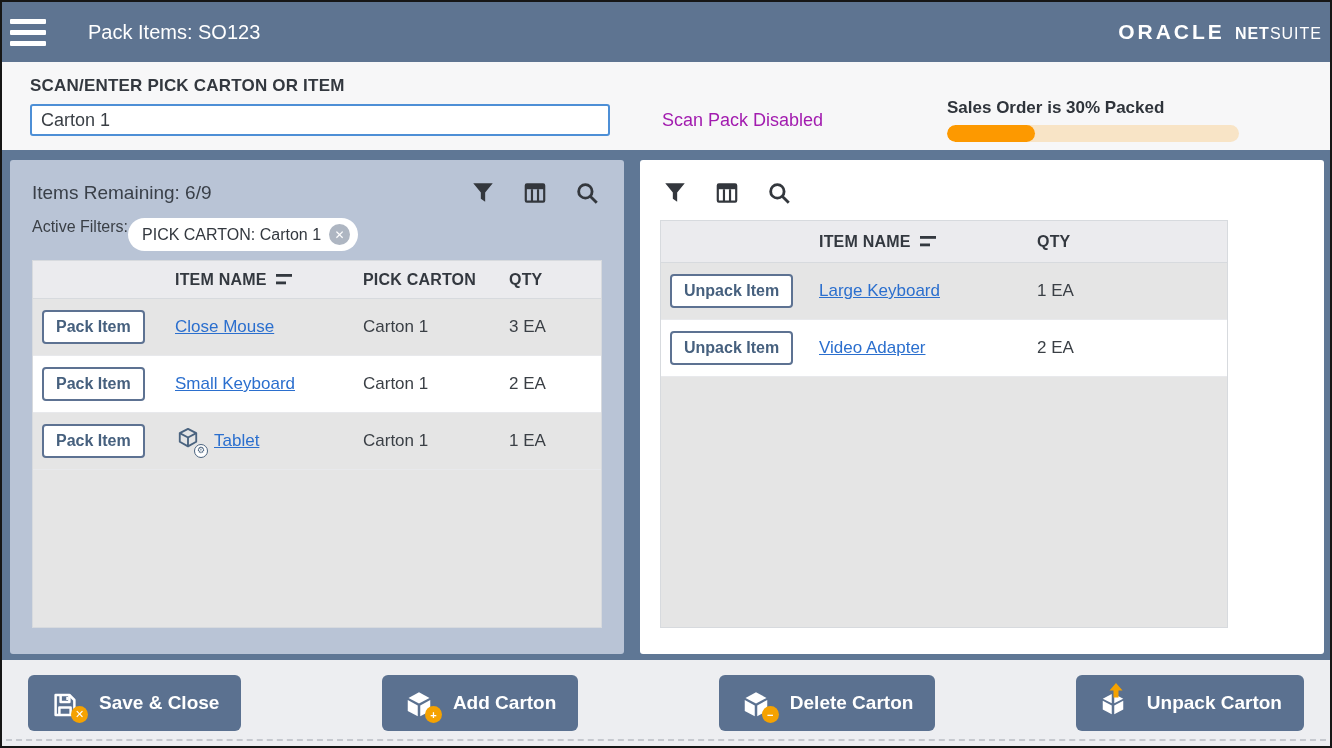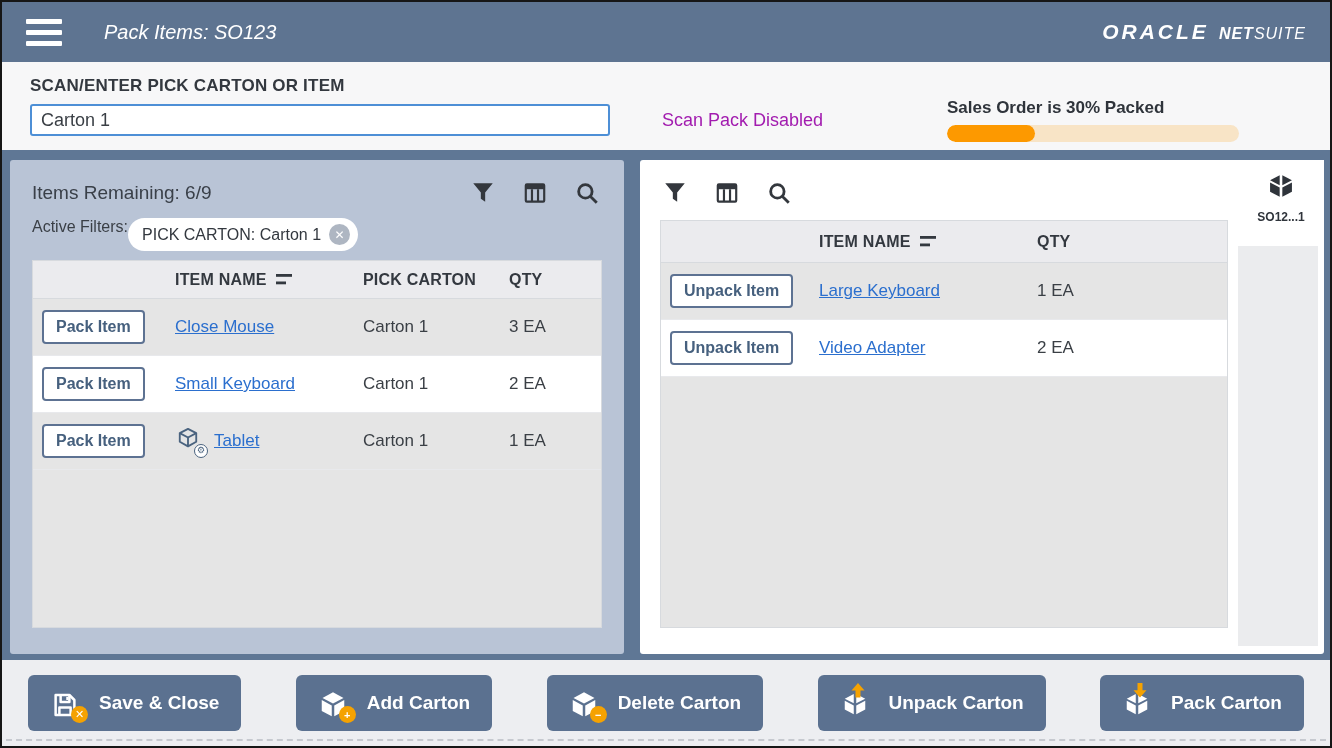--- a/index.html
+++ b/index.html
@@ -2,21 +2,21 @@
 <html><head>
 <meta charset="utf-8">
 <style>
   * { margin:0; padding:0; box-sizing:border-box; }
   body { font-family:"Liberation Sans","DejaVu Sans",sans-serif; background:#333; }
   .app { position:relative; width:1332px; height:748px; border:2px solid #161616;
          background:#5f7795; overflow:hidden; }
 
   
   .topbar { position:absolute; top:0; left:0; right:0; height:60px; background:#5e7491;
-            display:flex; align-items:center; padding:0 24px;font-style:italic; }
+            display:flex; align-items:center; padding:0 8px; }
   .hamburger { width:36px; height:27px; display:flex; flex-direction:column;
                justify-content:space-between; cursor:pointer; }
   .hamburger span { display:block; height:5px; background:#fff; border-radius:1px; }
   .topbar h1 { color:#fff; font-size:20px; font-weight:normal; margin-left:42px; }
   .brand { margin-left:auto; color:#fff; display:flex; align-items:baseline; gap:10px; }
   .brand .oracle { font-size:21px; font-weight:bold; letter-spacing:3px; }
   .brand .net { font-size:16px; font-weight:bold; letter-spacing:1px; }
   .brand .suite { font-size:16px; font-weight:normal; letter-spacing:1px; }
 
   
@@ -304,31 +304,20 @@
             </div>
           <div class="cell">1 EA</div>
         </div>
         <div class="trow">
           <div class="cell action-cell"><button class="row-btn">Unpack Item</button></div>
           <div class="cell item-cell">
               <span class="item-link">Video Adapter</span>
             </div>
           <div class="cell">2 EA</div>
         </div>
-      </div>
-      <div class="tabstrip">
-        <div class="carton-tab">
-          <span class="tabicon">
-              <svg viewBox="0 0 24 20">
-                <use href="#i-openbox"></use>
-              </svg>
-            </span>
-          <span class="tablabel">SO12...1</span>
-        </div>
-        <div class="strip-rest"></div>
       </div>
     </div>
   </section>
 
   <footer class="footer">
     <button class="footer-btn">
       <span class="fbicon">
         <svg class="main" viewBox="0 0 24 24">
             <use href="#i-floppy"></use>
           </svg>
@@ -360,29 +349,16 @@
             <use href="#i-openbox"></use>
           </svg>
         <span class="arrow-overlay">
             <svg viewBox="0 0 16 15">
               <use href="#i-arrow-up"></use>
             </svg>
           </span>
       </span>
       <span>Unpack Carton</span>
     </button>
-    <button class="footer-btn">
-      <span class="fbicon">
-        <svg class="main" viewBox="0 0 24 20">
-            <use href="#i-openbox"></use>
-          </svg>
-        <span class="arrow-overlay">
-            <svg viewBox="0 0 16 15">
-              <use href="#i-arrow-down"></use>
-            </svg>
-          </span>
-      </span>
-      <span>Pack Carton</span>
-    </button>
     <div class="dashline"></div>
   </footer>
 
 </div>
 
 </body></html>

